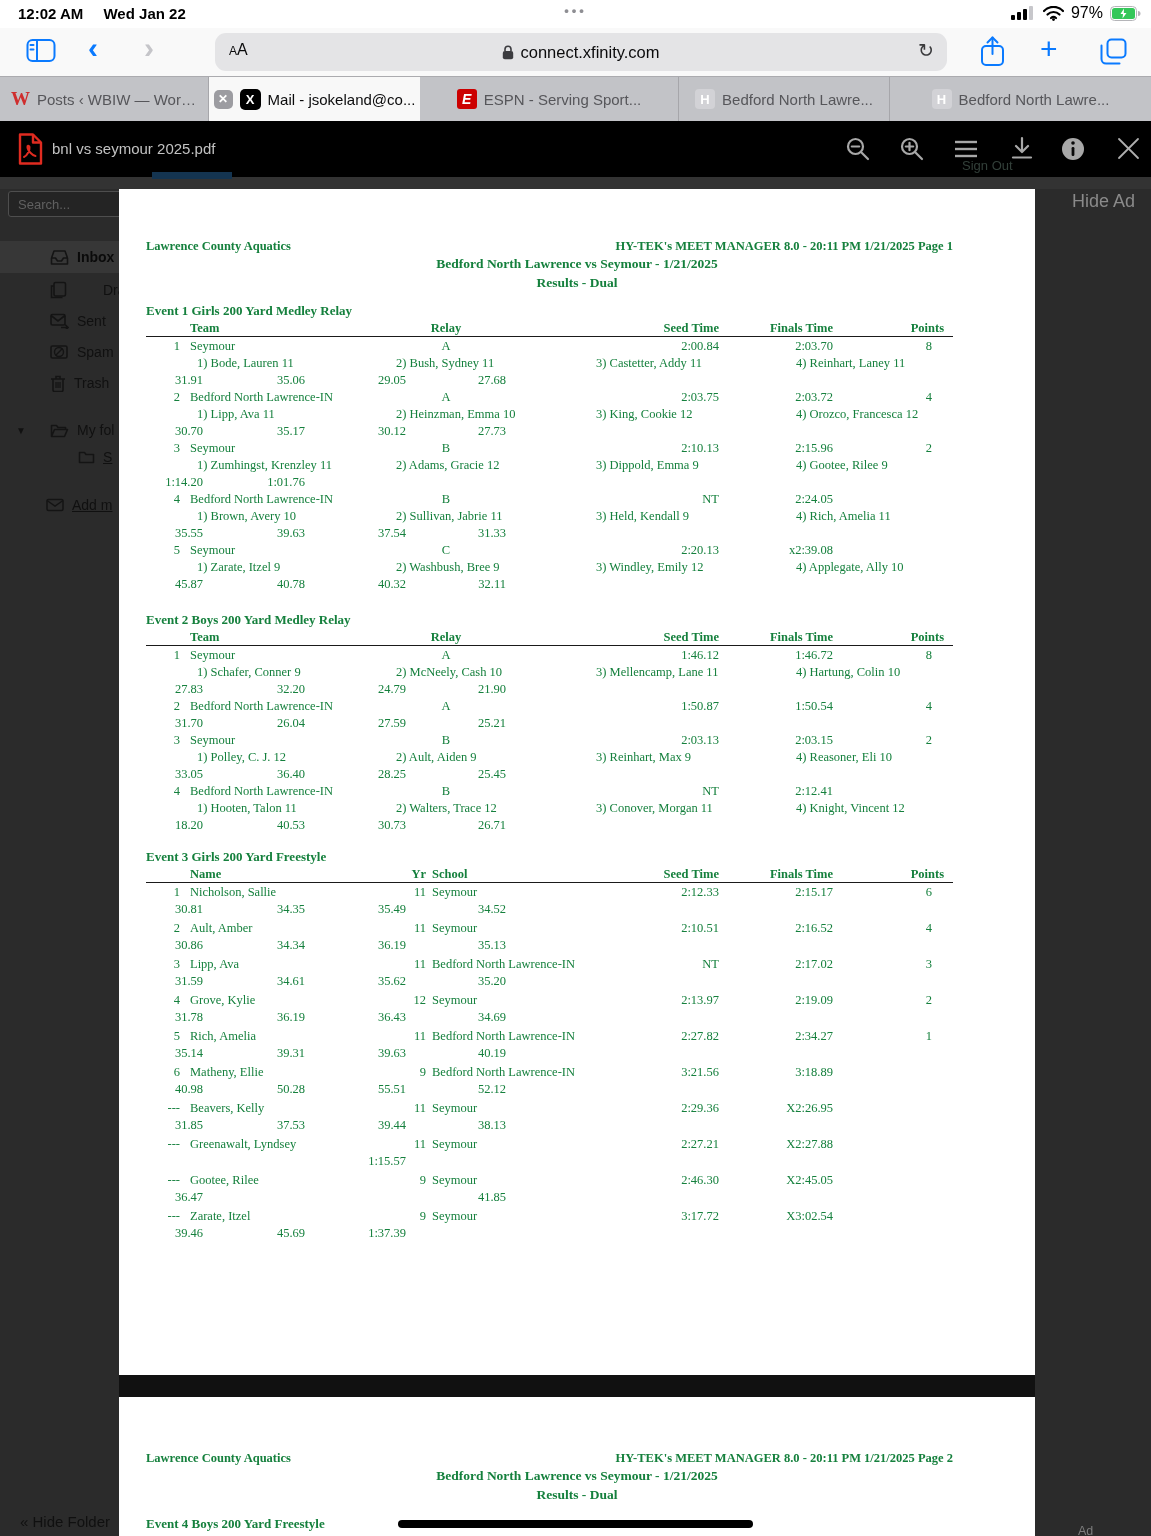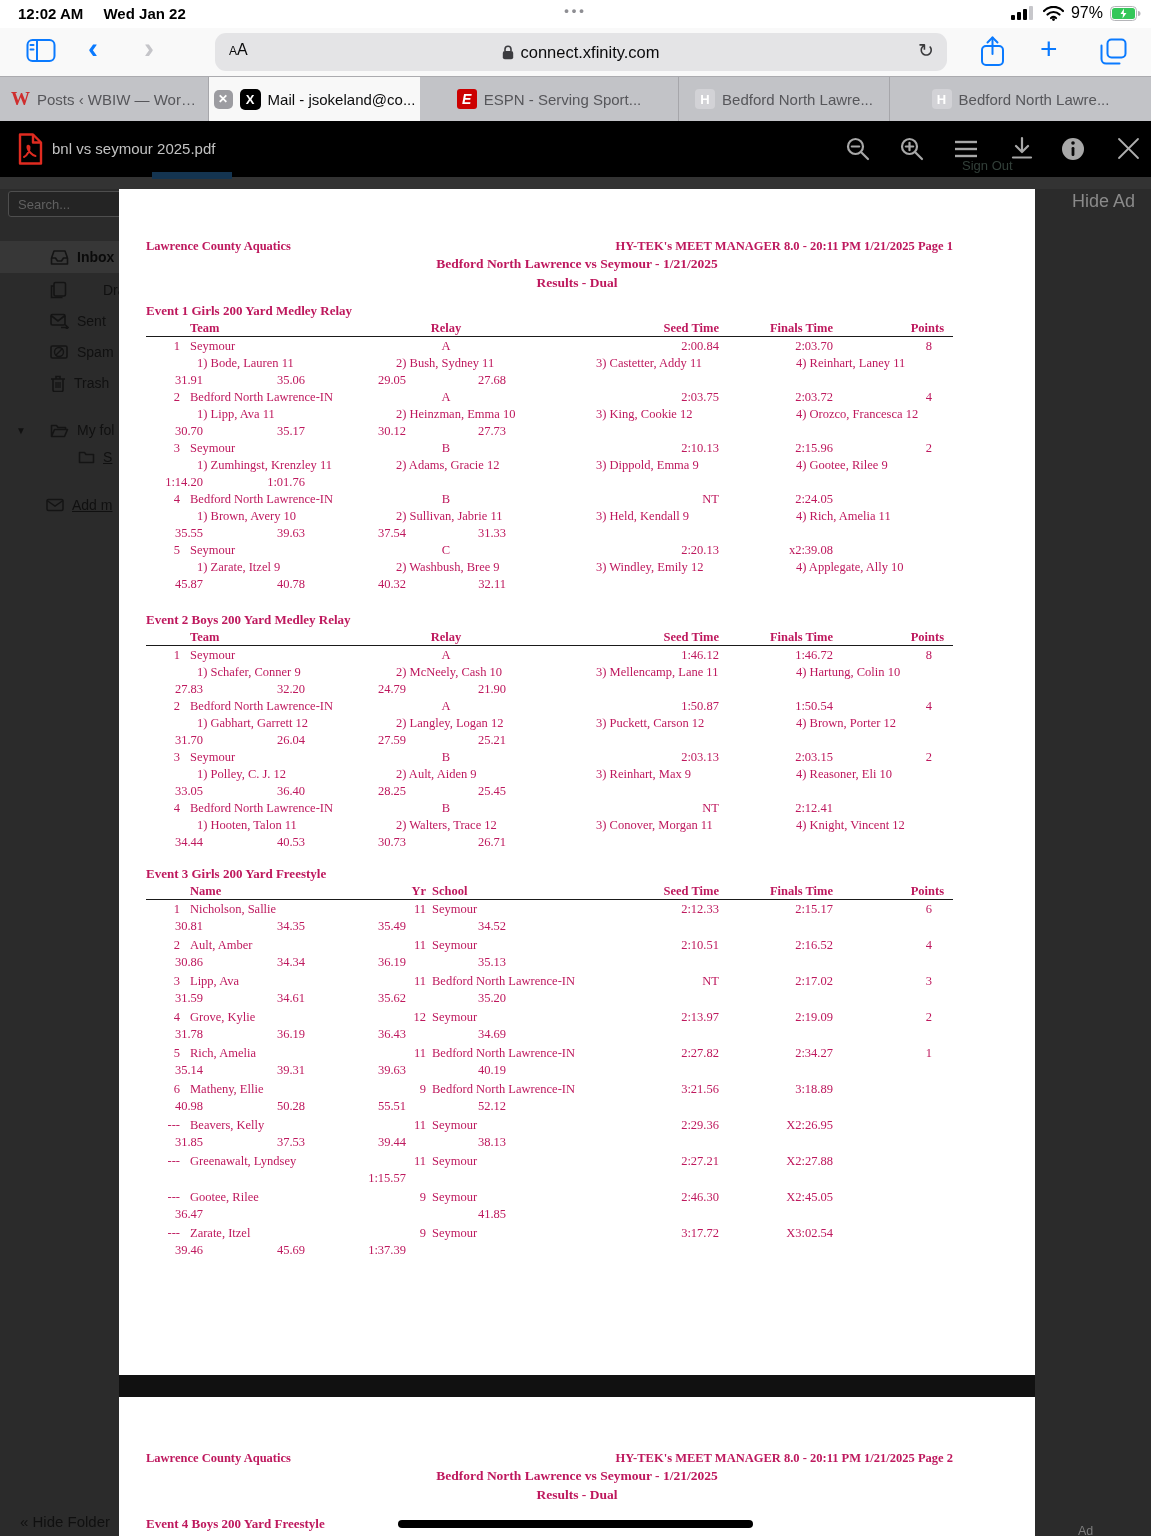--- a/index.html
+++ b/index.html
@@ -62,21 +62,21 @@
   .inbox-band{left:0;top:52px;width:119px;height:32px;background:#373737;}
   .mlink{text-decoration:underline;}
   .tri{position:absolute;left:16px;font-size:10px;color:#111;}
   .hidefolders{left:20px;top:1324px;color:#101010;font-size:15px;}
   .hidead{left:1072px;top:2px;color:#8a8a8a;font-size:18px;}
   .adfeedback{left:1078px;top:1335px;color:#7d7d7d;font-size:12.5px;}
   .pagegap{position:absolute;left:119px;top:1186px;width:916px;height:22px;background:#111;z-index:2;}
 
   
   .page{position:absolute;left:119px;width:916px;background:#fff;z-index:2;overflow:hidden;
-        font-family:"Liberation Serif",serif;color:#be185d;}
+        font-family:"Liberation Serif",serif;color:#15803d;}
   .page1{top:0;height:1186px;padding-top:50px;box-sizing:border-box;}
   .page2{top:1208px;height:140px;padding-top:54px;box-sizing:border-box;}
   .meta{position:relative;height:17px;font-size:12.5px;font-weight:bold;}
   .meta .org{position:absolute;left:27px;}
   .meta .soft{position:absolute;left:434px;width:400px;text-align:right;}
   .doc-title{height:19px;text-align:center;font-weight:bold;font-size:13.5px;}
   .doc-sub{height:19px;text-align:center;font-weight:bold;font-size:13.5px;margin-bottom:8px;}
   .ev-title{font-weight:bold;font-size:13px;margin-left:27px;height:18px;line-height:18px;}
   .l{position:relative;height:17px;font-size:12.5px;line-height:17px;white-space:nowrap;}
   .l span{position:absolute;top:0;}
@@ -500,26 +500,20 @@
           <div>
             <div class="l">
               <span class="cp">2</span>
               <span class="ct">Bedford North Lawrence-IN</span>
               <span class="cr">A</span>
               <span class="cs">1:50.87</span>
               <span class="cf">1:50.54</span>
               <span class="cpt">4</span>
             </div>
             <div class="l">
-              <span class="sw1">1) Gabhart, Garrett 12</span>
-              <span class="sw2">2) Langley, Logan 12</span>
-              <span class="sw3">3) Puckett, Carson 12</span>
-              <span class="sw4">4) Brown, Porter 12</span>
-            </div>
-            <div class="l">
               <span class="sp1">31.70</span>
               <span class="sp2">26.04</span>
               <span class="sp3">27.59</span>
               <span class="sp4">25.21</span>
             </div>
           </div>
           <div>
             <div class="l">
               <span class="cp">3</span>
               <span class="ct">Seymour</span>
@@ -550,21 +544,21 @@
               <span class="cf">2:12.41</span>
               <span class="cpt"></span>
             </div>
             <div class="l">
               <span class="sw1">1) Hooten, Talon 11</span>
               <span class="sw2">2) Walters, Trace 12</span>
               <span class="sw3">3) Conover, Morgan 11</span>
               <span class="sw4">4) Knight, Vincent 12</span>
             </div>
             <div class="l">
-              <span class="sp1">34.44</span>
+              <span class="sp1">18.20</span>
               <span class="sp2">40.53</span>
               <span class="sp3">30.73</span>
               <span class="sp4">26.71</span>
             </div>
           </div>
         </div>
       <div class="evgap14">
           <div class="ev-title">Event 3  Girls 200 Yard Freestyle</div>
           <div class="l thead">
             <span class="ct">Name</span>

